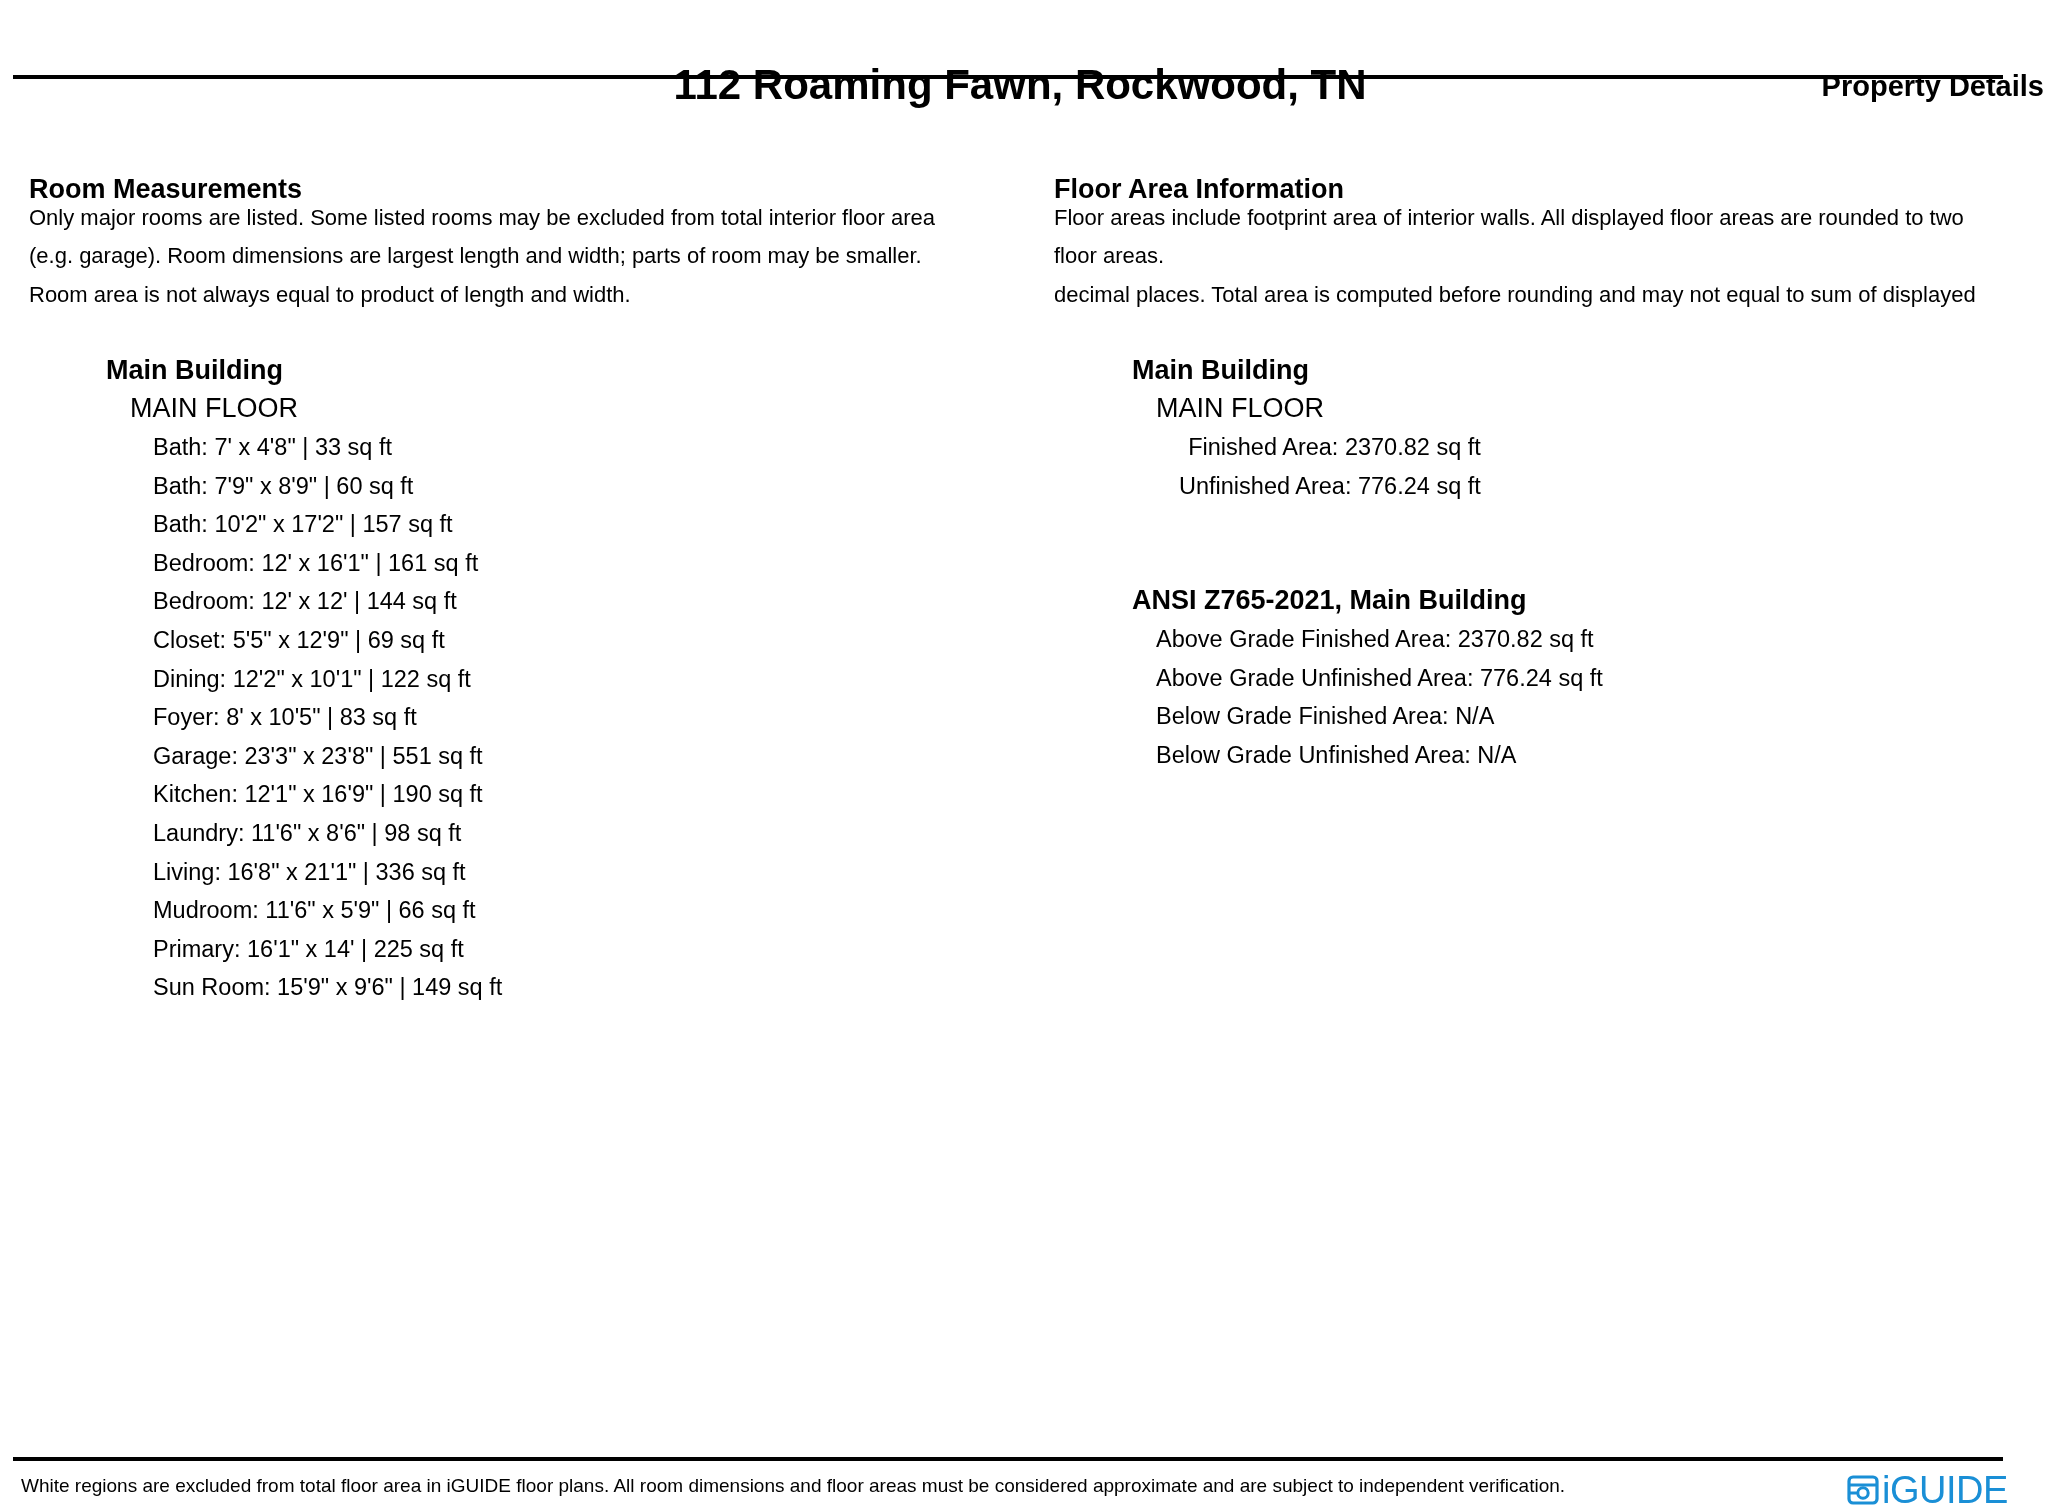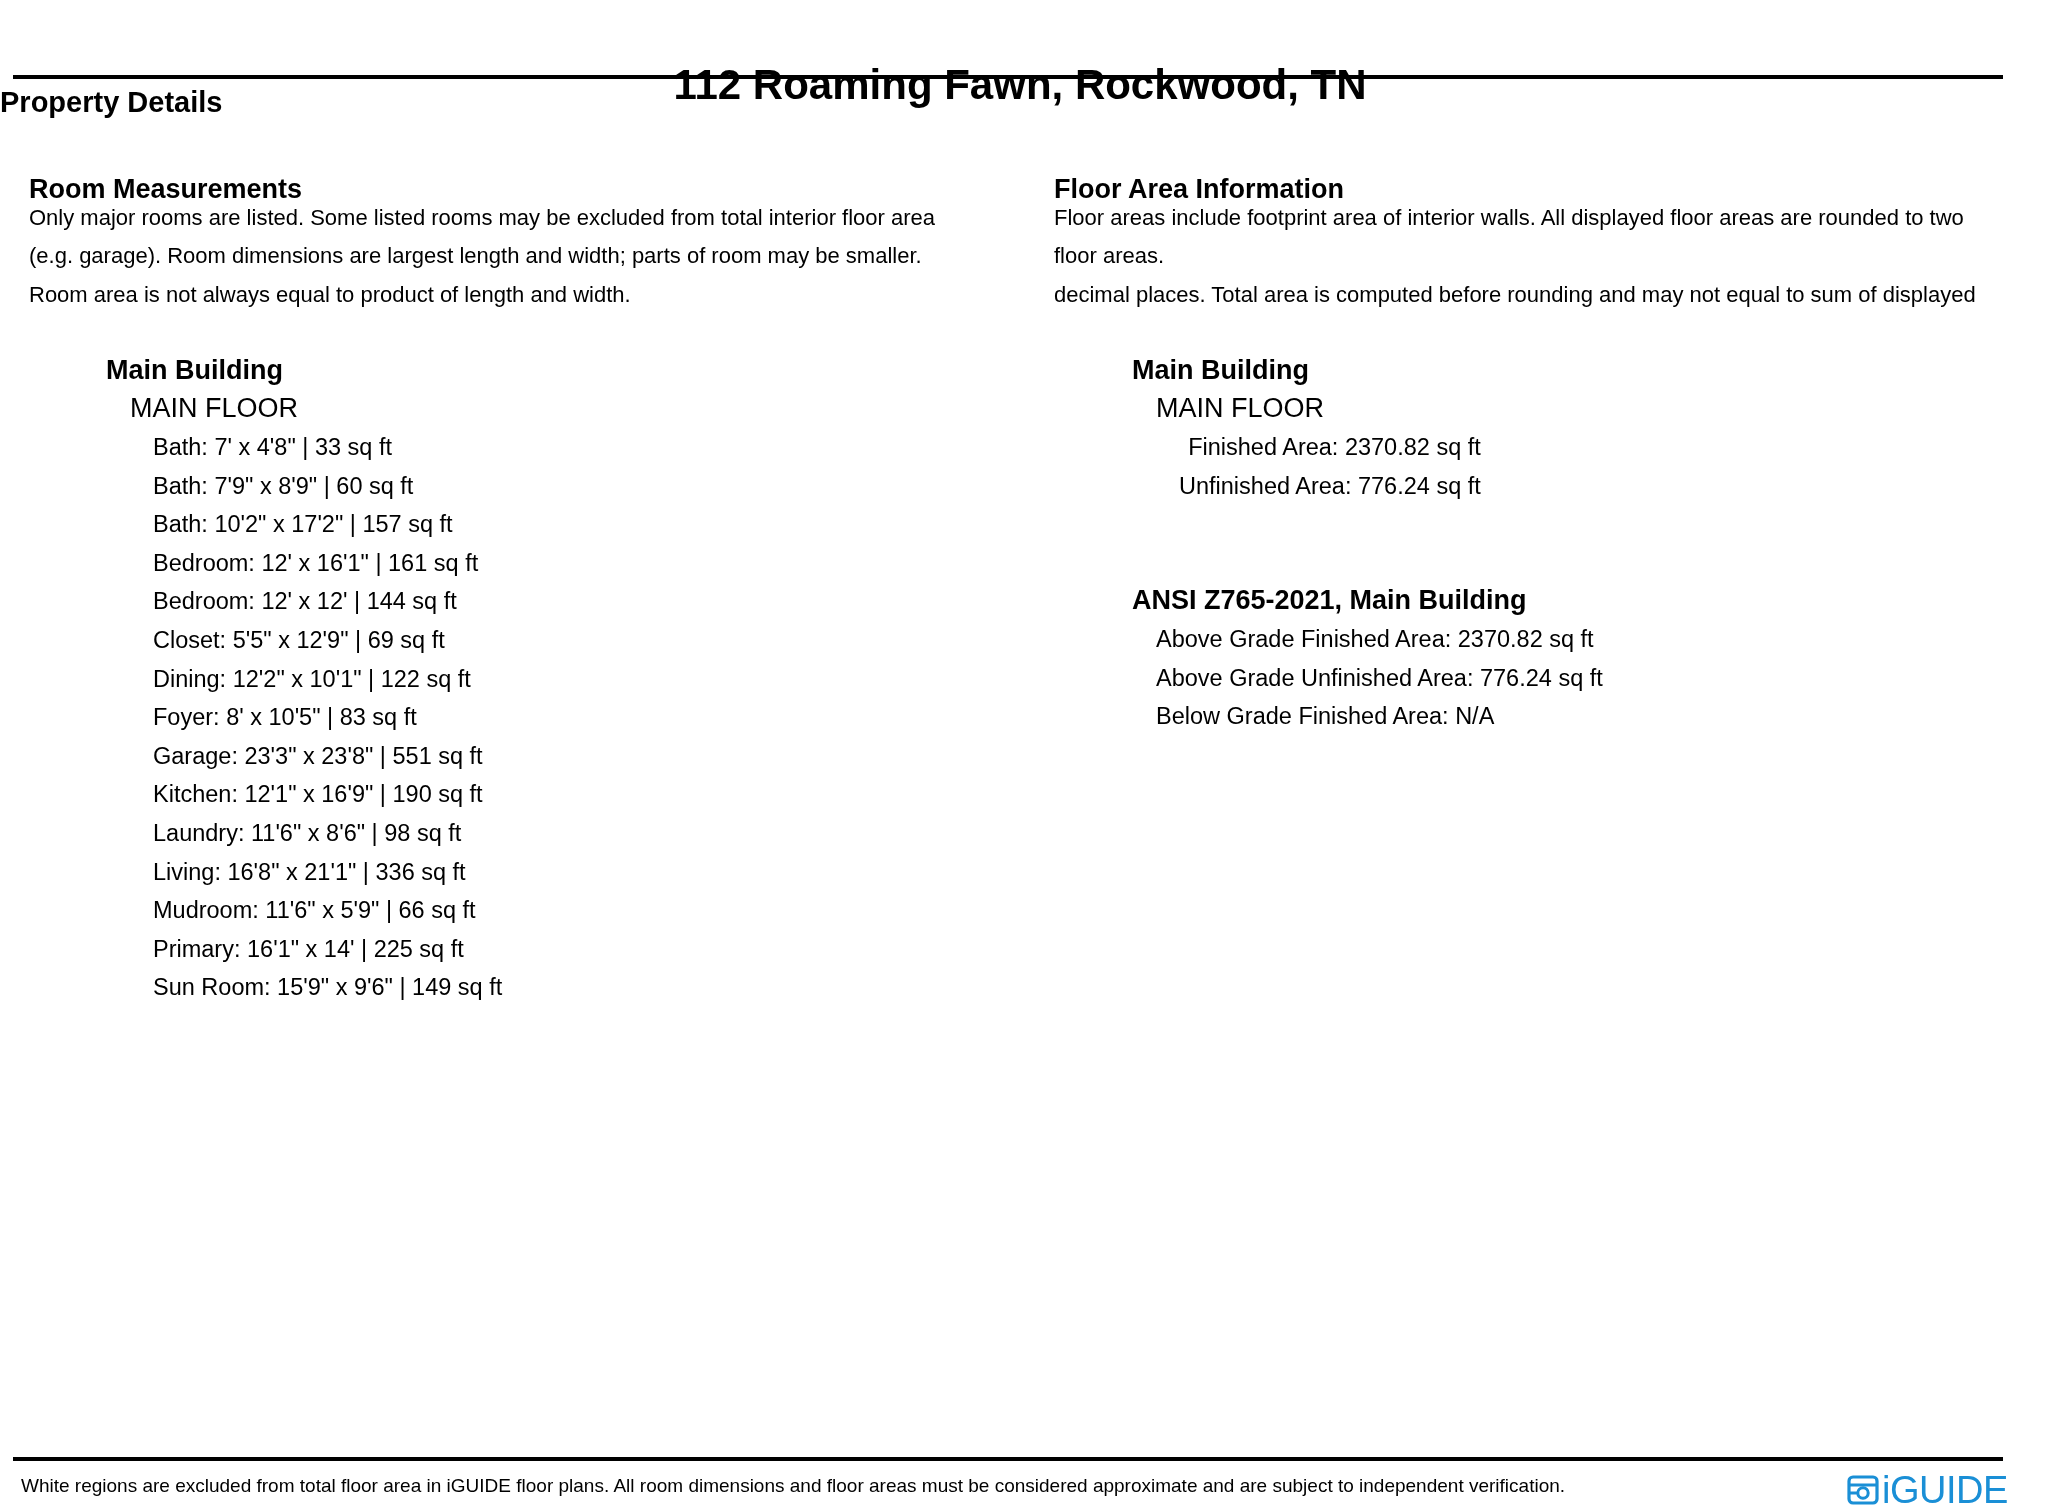--- a/index.html
+++ b/index.html
@@ -7,21 +7,21 @@
     width:2048px; height:1507px; position:relative; overflow:hidden;
     font-family:"Liberation Sans", sans-serif; color:#000;
   }
   .abs { position:absolute; white-space:nowrap; }
   .title {
     left:0; width:2040px; top:14px; text-align:center;
     font-size:42px; font-weight:bold; line-height:50px;margin-top:46px;
   }
   .rule { position:absolute; left:13px; width:1990px; height:4px; background:#000; }
   .subtitle {
-    left:0; width:2044px; top:85px; text-align:left;
+    left:0; width:2044px; top:69px; text-align:right;
     font-size:29px; font-weight:bold; line-height:34px;
   }
   .sec-head { font-size:27px; font-weight:bold; line-height:32px;margin-top:10px; }
   .para { font-size:22px; line-height:38.4px; white-space:normal; width:1000px; }
   .bld { font-size:27px; font-weight:bold; line-height:32px; }
   .floor { font-size:27px; line-height:32px; }
   .list { margin:0; padding:0; list-style:none; }
   .list li { font-size:23.5px; line-height:38.6px; height:38.6px; white-space:nowrap; }
   .footer-text { font-size:19px; line-height:24px; }
   .logo { display:flex; align-items:center; }
@@ -74,20 +74,21 @@
   <ul class="abs list" style="left:1179px; top:428px;text-align:right;">
     <li>Finished Area: 2370.82 sq ft</li>
     <li>Unfinished Area: 776.24 sq ft</li>
   </ul>
 
   <div class="abs bld" style="left:1132px; top:584px;">ANSI Z765-2021, Main Building</div>
   <ul class="abs list" style="left:1156px; top:620px;">
     <li>Above Grade Finished Area: 2370.82 sq ft</li>
     <li>Above Grade Unfinished Area: 776.24 sq ft</li>
     <li>Below Grade Finished Area: N/A</li>
+    <li>Below Grade Unfinished Area: N/A</li>
   </ul>
 </div>
 
 <div class="rule" style="top:1457px;"></div>
 <div class="abs footer-text" style="left:21px; top:1474px;">White regions are excluded from total floor area in iGUIDE floor plans. All room dimensions and floor areas must be considered approximate and are subject to independent verification.</div>
 <div class="abs logo" style="left:1847px; top:1471px; height:38px;">
   <span style="display:inline-block; width:32px; height:32px; margin-right:3px;">
     <svg width="32" height="32" viewBox="0 0 32 32">
       <rect x="2" y="3" width="28" height="26" rx="4" ry="4" fill="none" stroke="#1a8fd6" stroke-width="3.2"></rect>
       <line x1="2" y1="11" x2="30" y2="11" stroke="#1a8fd6" stroke-width="3"></line>

